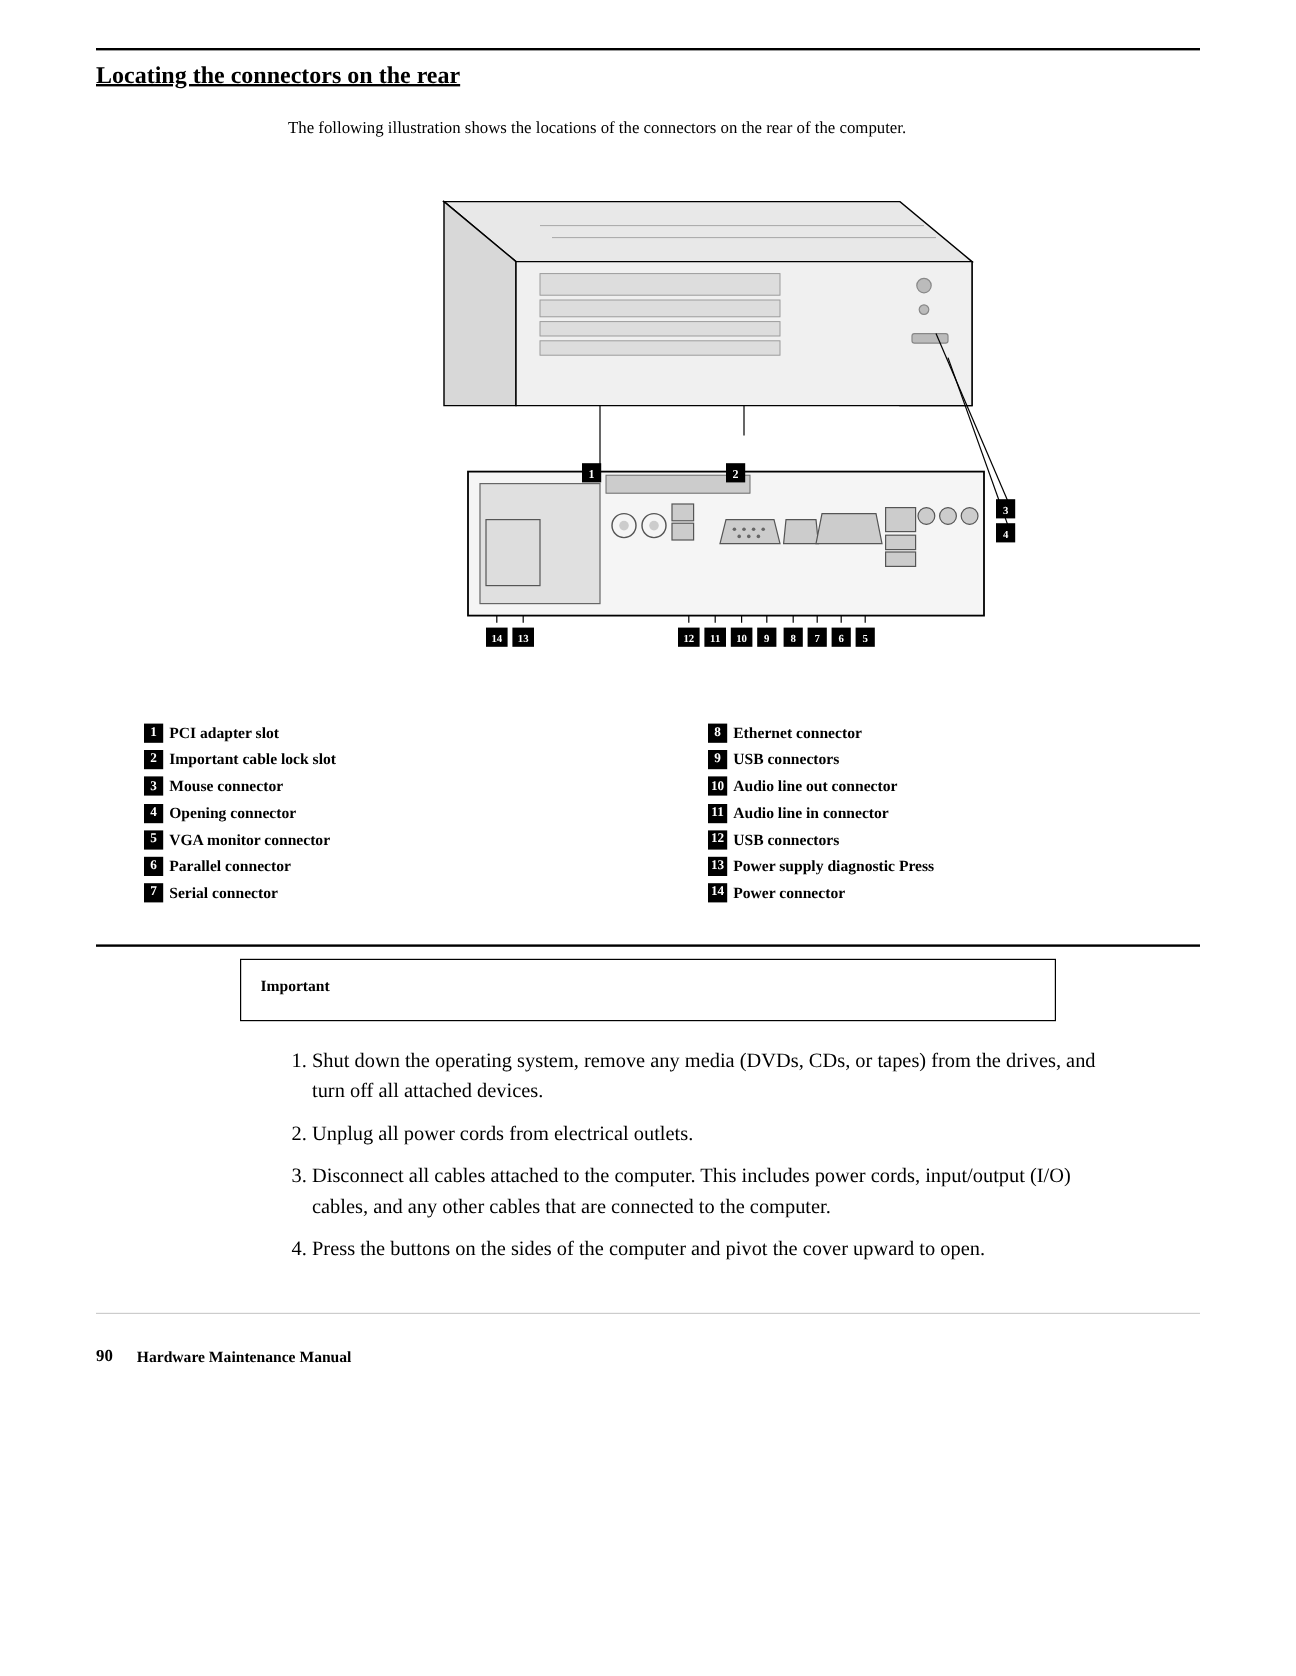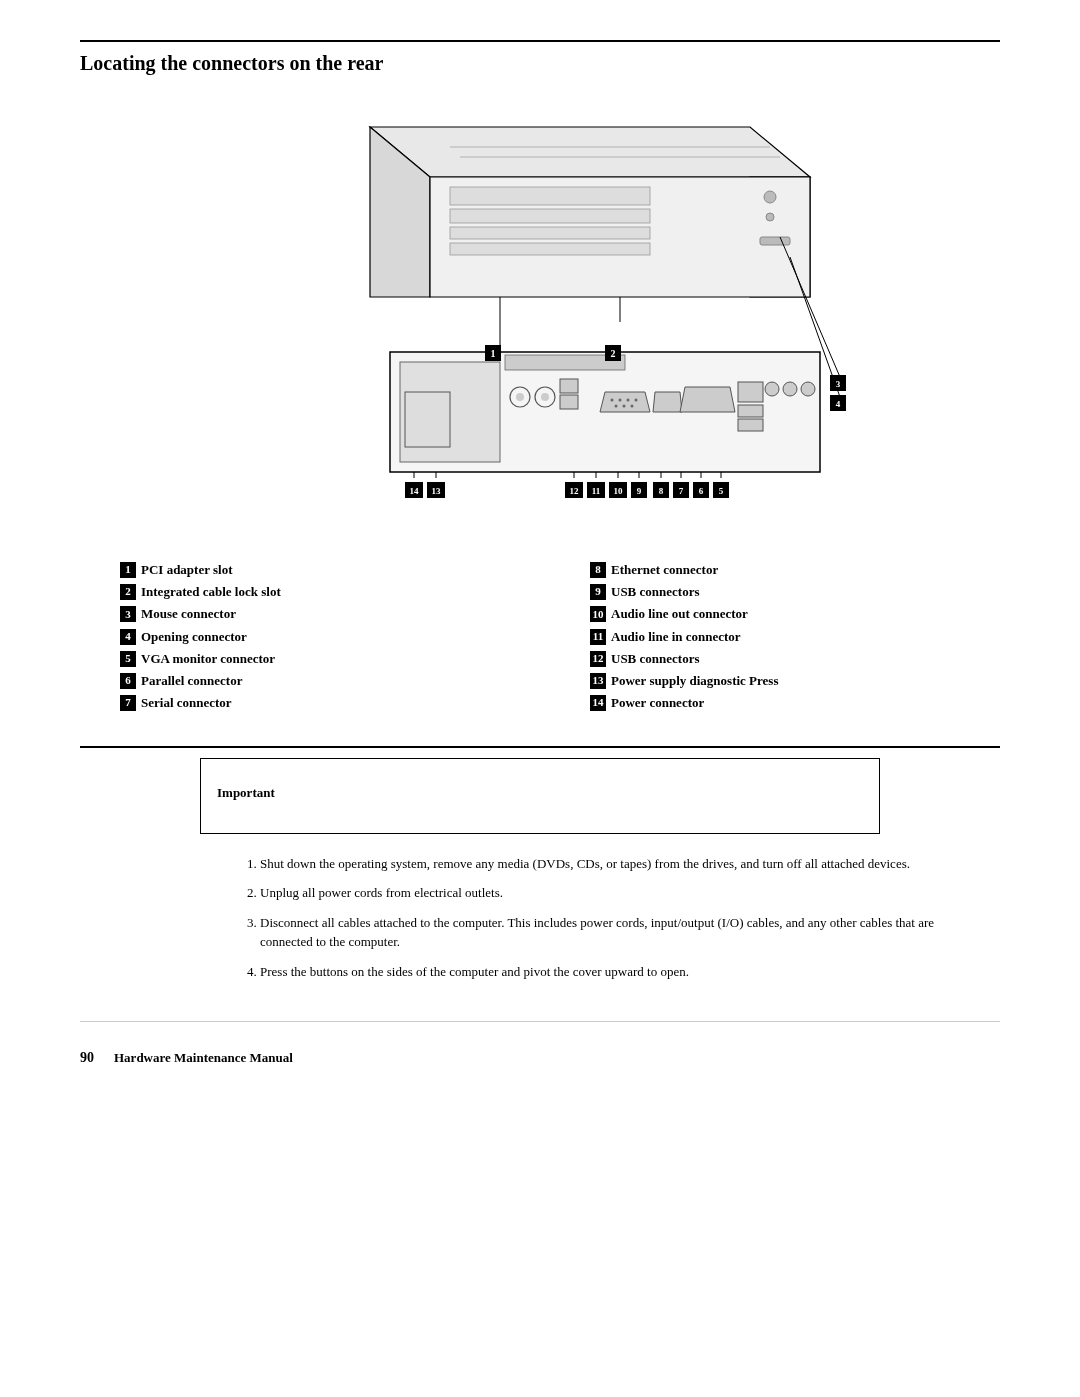--- a/index.html
+++ b/index.html
@@ -17,20 +17,21 @@
       margin-bottom: 30px;
     }
 
     .section-title {
       font-size: 20px;
       font-weight: bold;
       margin-bottom: 16px;
       padding-bottom: 6px;
       border-top: 2px solid #000;
       padding-top: 10px;
+      text-decoration: underline;
     }
 
     .intro-text {
       margin-left: 160px;
       margin-bottom: 20px;
       font-size: 14px;
       line-height: 1.5;
     }
 
     
@@ -93,40 +94,40 @@
     }
 
     .opening-title {
       font-size: 20px;
       font-weight: bold;
       margin-bottom: 20px;
     }
 
     .important-box {
       border: 1px solid #000;
-      padding: 24px 16px;
+      padding: 12px 16px;
       margin: 0 auto 20px auto;
       width: 680px;
       font-size: 13px;
       line-height: 1.5;
     }
 
     .important-title {
       font-weight: bold;
       margin-bottom: 6px;
     }
 
     .steps-list {
       margin-left: 180px;
       margin-right: 60px;
     }
 
     .steps-list li {
       margin-bottom: 10px;
-      font-size: 13px;
+      font-size: 17px;
       line-height: 1.5;
     }
 
     .footer-area {
       margin-top: 40px;
       display: flex;
       align-items: center;
       gap: 20px;
       border-top: 1px solid #ccc;
       padding-top: 28px;
@@ -140,20 +141,21 @@
     .footer-text {
       font-size: 13px;
       font-weight: bold;
     }
   </style>
 </head>
 <body>
 
 <div class="page-section">
   <h2 class="section-title">Locating the connectors on the rear</h2>
+  <p class="intro-text">The following illustration shows the locations of the connectors on the rear of the computer.</p>
 
   <div class="diagram-container">
     <svg class="diagram-svg" viewBox="0 0 700 440" xmlns="http://www.w3.org/2000/svg">
 
       <polygon points="180,30 560,30 620,80 240,80" fill="#e8e8e8" stroke="#000" stroke-width="1.2"></polygon>
 
       <polygon points="620,80 620,200 560,200 560,80" fill="#c8c8c8" stroke="#000" stroke-width="1.2"></polygon>
 
       <polygon points="180,30 240,80 240,200 180,200" fill="#d8d8d8" stroke="#000" stroke-width="1.2"></polygon>
 
@@ -274,21 +276,21 @@
   </div>
 
   <div class="legend-area">
     <div class="legend-col" id="legend-left">
         <div class="legend-item">
           <span class="legend-num">1</span>
           <span class="legend-text">PCI adapter slot</span>
         </div>
         <div class="legend-item">
           <span class="legend-num">2</span>
-          <span class="legend-text">Integrated cable lock slot</span>
+          <span class="legend-text">Important cable lock slot</span>
         </div>
         <div class="legend-item">
           <span class="legend-num">3</span>
           <span class="legend-text">Mouse connector</span>
         </div>
         <div class="legend-item">
           <span class="legend-num">4</span>
           <span class="legend-text">Opening connector</span>
         </div>
         <div class="legend-item">

